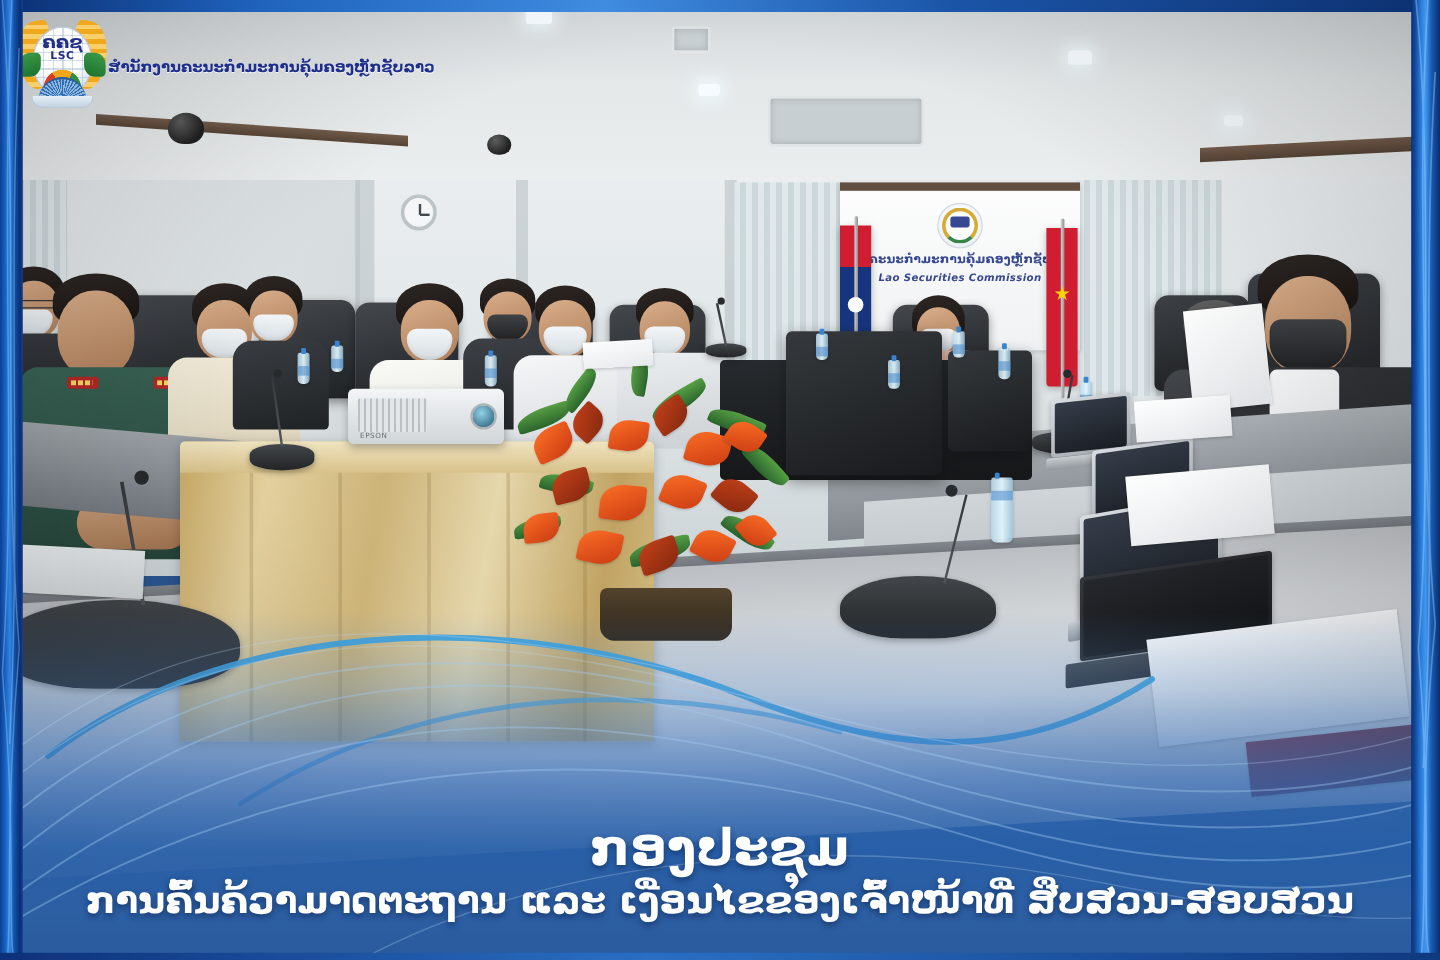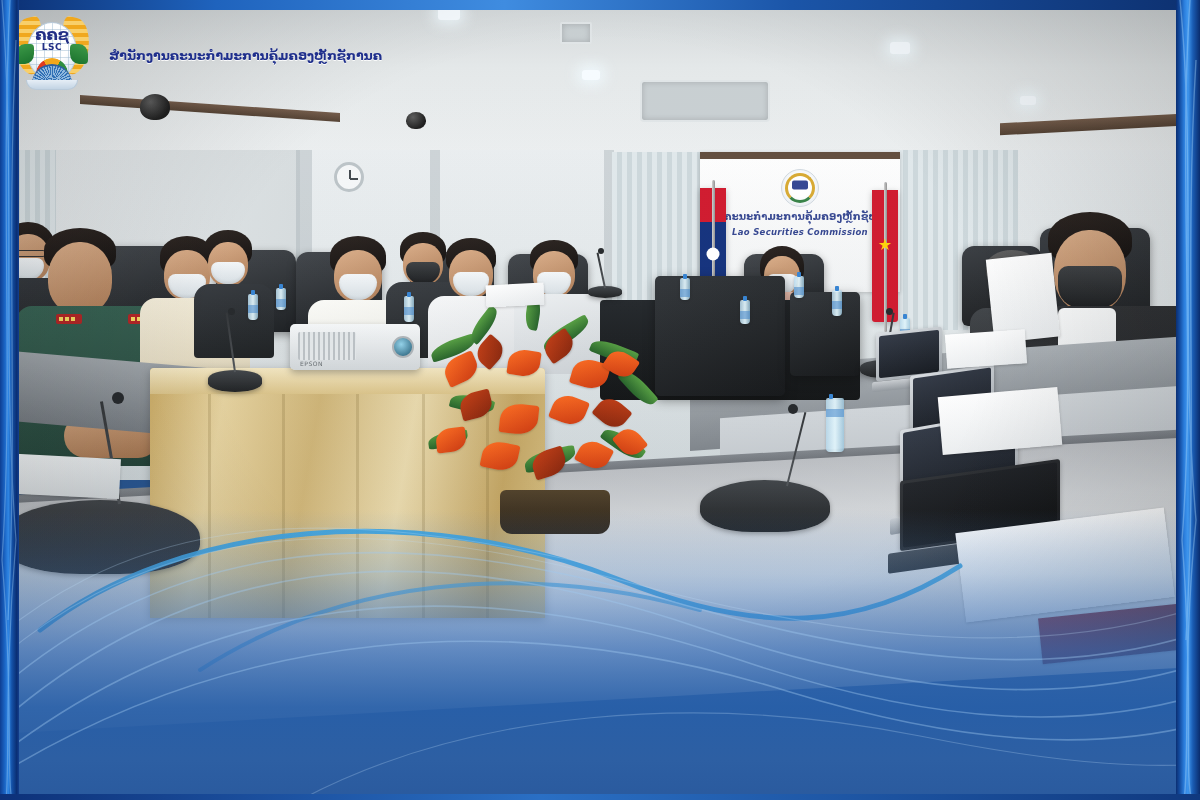--- a/index.html
+++ b/index.html
@@ -176,21 +176,21 @@
        rgba(120,160,210,0) 0%,
        rgba(90,140,200,.32) 22%,
        rgba(55,110,185,.72) 48%,
        rgba(40,96,170,.93) 68%,
        #2d5fa3 86%,#2a5a9e 100%);}
   .waves{position:absolute;left:0;bottom:0;width:1200px;height:300px;pointer-events:none;opacity:.55;}
 
   
   .topbar{position:absolute;left:0;top:0;width:1200px;height:10px;
     background:linear-gradient(90deg,#0b2f72 0%,#1f63bd 18%,#3f8ce0 42%,#1b55a8 66%,#0d306f 100%);}
-  .brand{position:absolute;left:14px;top:14px;display:flex;align-items:center;gap:19px;}
+  .brand{position:absolute;left:14px;top:14px;display:flex;align-items:center;gap:0;}
   .brand-logo{position:relative;width:76px;height:76px;flex:0 0 76px;}
   .brand-text{display:flex;flex-direction:column;justify-content:center;padding-top:8px;}
   .brand-lao{font-size:12.5px;font-weight:bold;color:#1f2f8c;line-height:1.25;
     text-shadow:0 1px 0 rgba(255,255,255,.85);white-space:nowrap;}
   .brand-en{font-size:15px;font-weight:bold;font-style:italic;color:#22309a;line-height:1.2;
     letter-spacing:.2px;text-shadow:0 1px 0 rgba(255,255,255,.9);white-space:nowrap;}
 
   
   .lg-wreath-l,.lg-wreath-r{position:absolute;top:4px;width:30px;height:56px;}
   .lg-wreath-l{left:1px;background:
@@ -537,37 +537,41 @@
       <path d="M-40 226 C 150 34, 380 18, 660 98 C 880 162, 1070 188, 1240 118"></path>
       <path d="M-40 300 C 230 118, 520 108, 790 192 C 960 244, 1110 258, 1240 212"></path>
     </g>
     <g fill="none" stroke="#bddcf7" stroke-width="1.1" opacity=".5">
       <path d="M-40 196 C 130 22, 340 6, 620 80 C 850 142, 1060 166, 1240 92"></path>
       <path d="M-40 170 C 120 16, 300 0, 580 62"></path>
       <path d="M300 300 C 470 210, 700 192, 920 236 C 1060 264, 1160 272, 1240 260"></path>
     </g>
   </svg>
 
+  <div class="caption">
+    <div class="cap-title">ກອງປະຊຸມ</div>
+    <div class="cap-sub">ການຄົ້ນຄ້ວາມາດຕະຖານ ແລະ ເງື່ອນໄຂຂອງເຈົ້າໜ້າທີ່ ສືບສວນ-ສອບສວນ</div>
+  </div>
 
   <div class="topbar"></div>
   <div class="brand">
     <div class="brand-logo">
       <div class="lg-wreath-l"></div>
       <div class="lg-wreath-r"></div>
       <div class="lg-globe"></div>
       <div class="lg-green-l"></div>
       <div class="lg-green-r"></div>
       <div class="lg-lao">ຄຄຊ</div>
       <div class="lg-abbr">LSC</div>
       <div class="lg-rainbow"></div>
       <div class="lg-gear"></div>
       <div class="lg-base"></div>
     </div>
     <div class="brand-text">
-      <div class="brand-lao">ສຳນັກງານຄະນະກຳມະການຄຸ້ມຄອງຫຼັກຊັການຄ</div>
+      <div class="brand-lao">ສຳນັກງານຄະນະກຳມະການຄຸ້ມຄອງຫຼັກຊັບລາວ</div>
     </div>
   </div>
 
   <div class="edge edge-l">
     <svg viewBox="0 0 19 800" preserveAspectRatio="none">
       <g fill="none" stroke="#9ecdf5" stroke-width="1.2" opacity=".8">
         <path d="M2 0 C 16 180, 2 360, 16 540 C 4 680, 10 760, 6 800"></path>
         <path d="M10 0 C 0 200, 14 380, 2 560 C 14 700, 6 780, 12 800"></path>
         <path d="M16 40 C 6 240, 18 420, 8 620"></path>
       </g>

